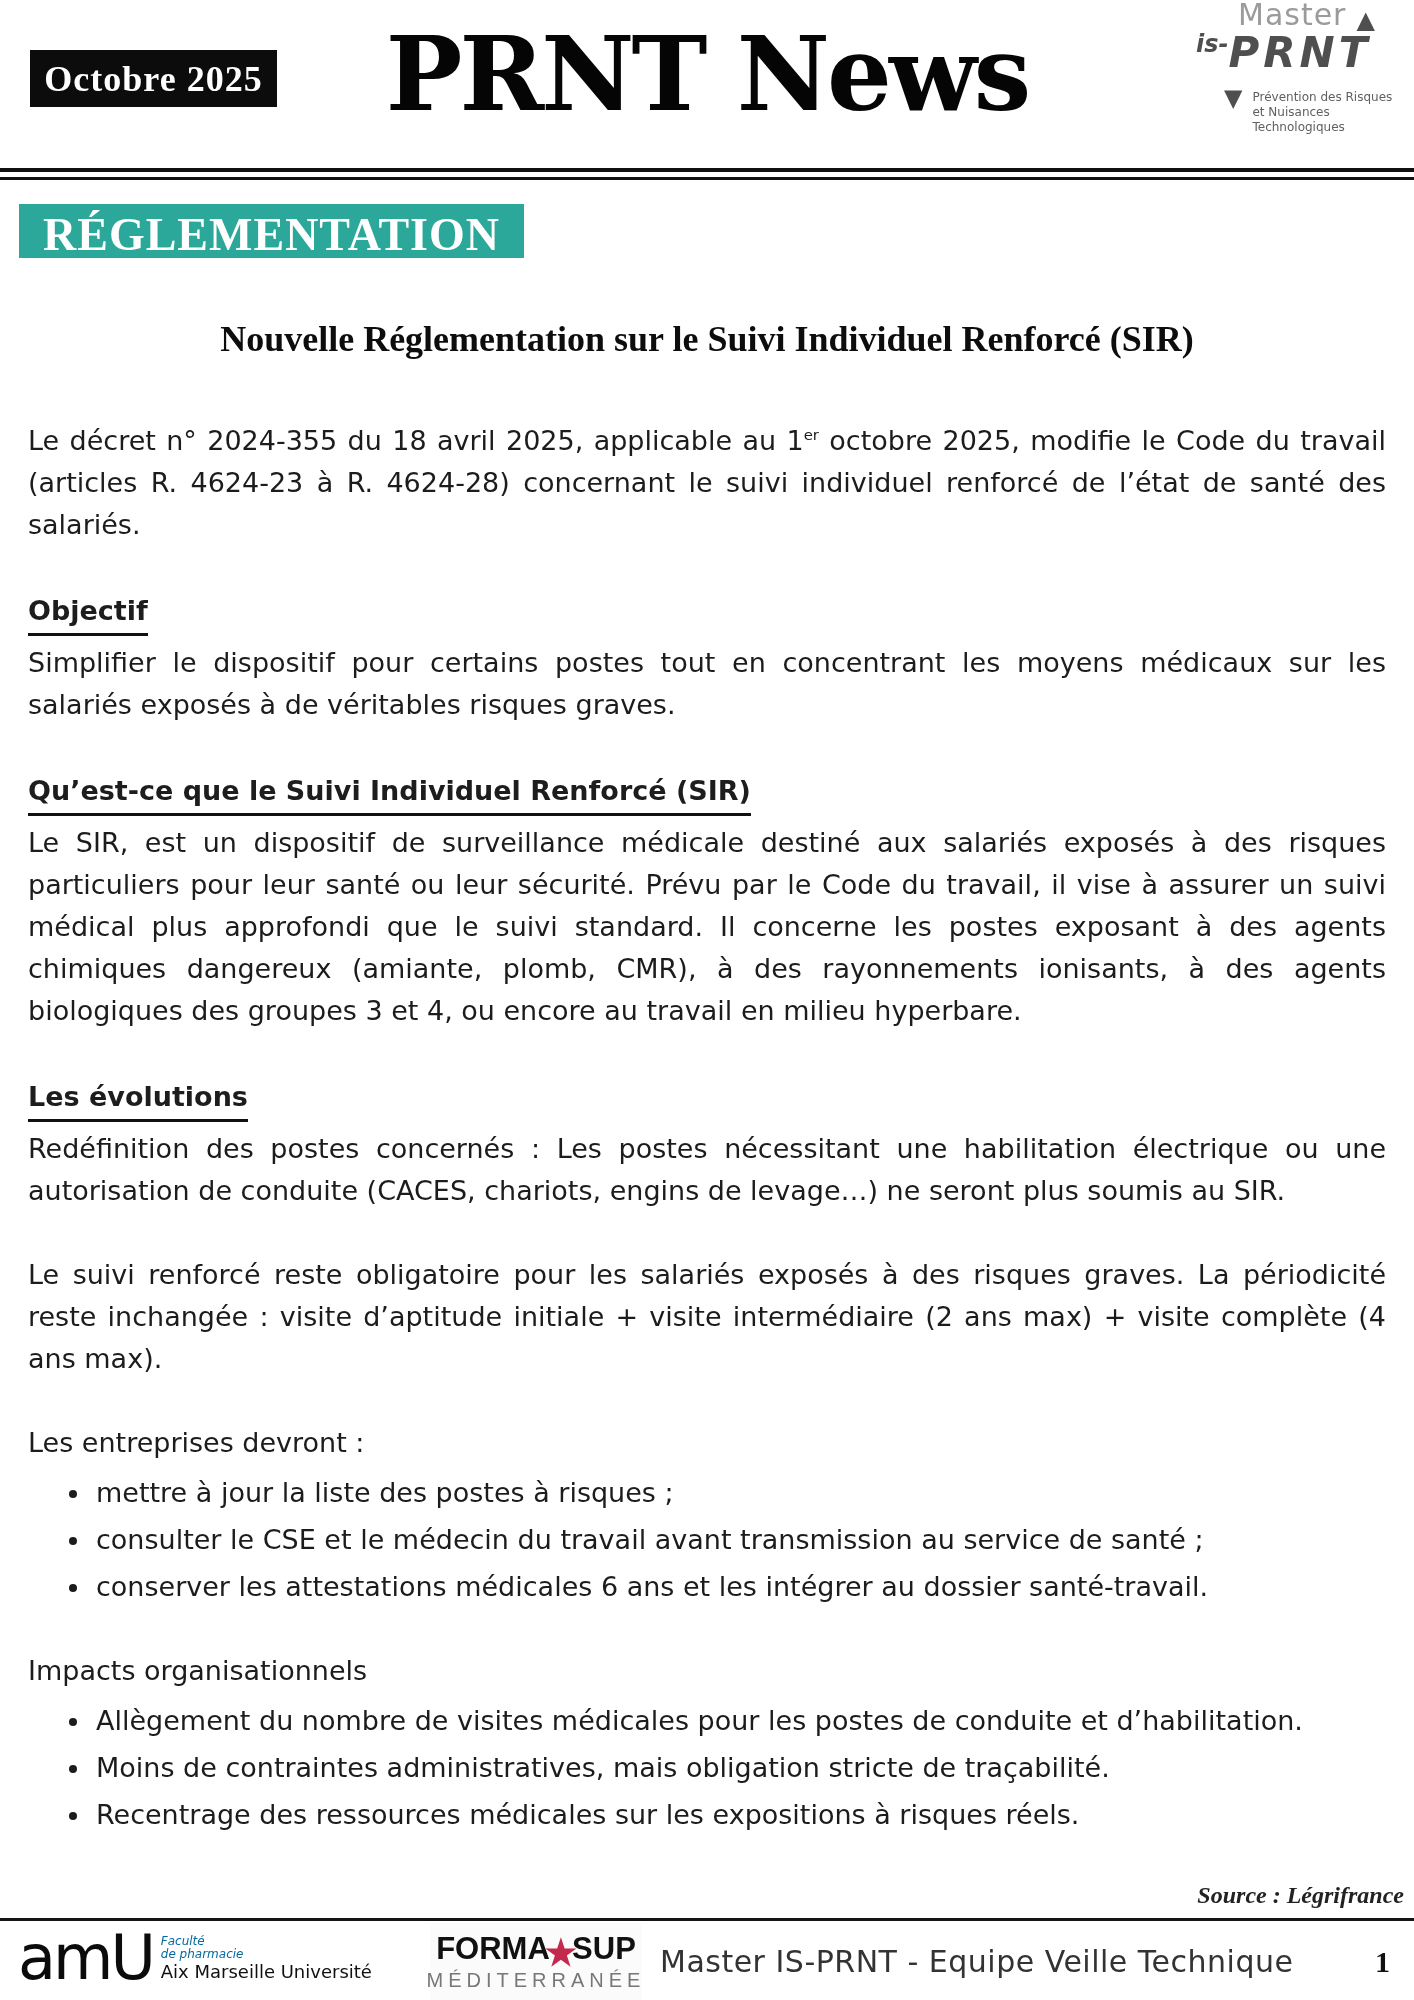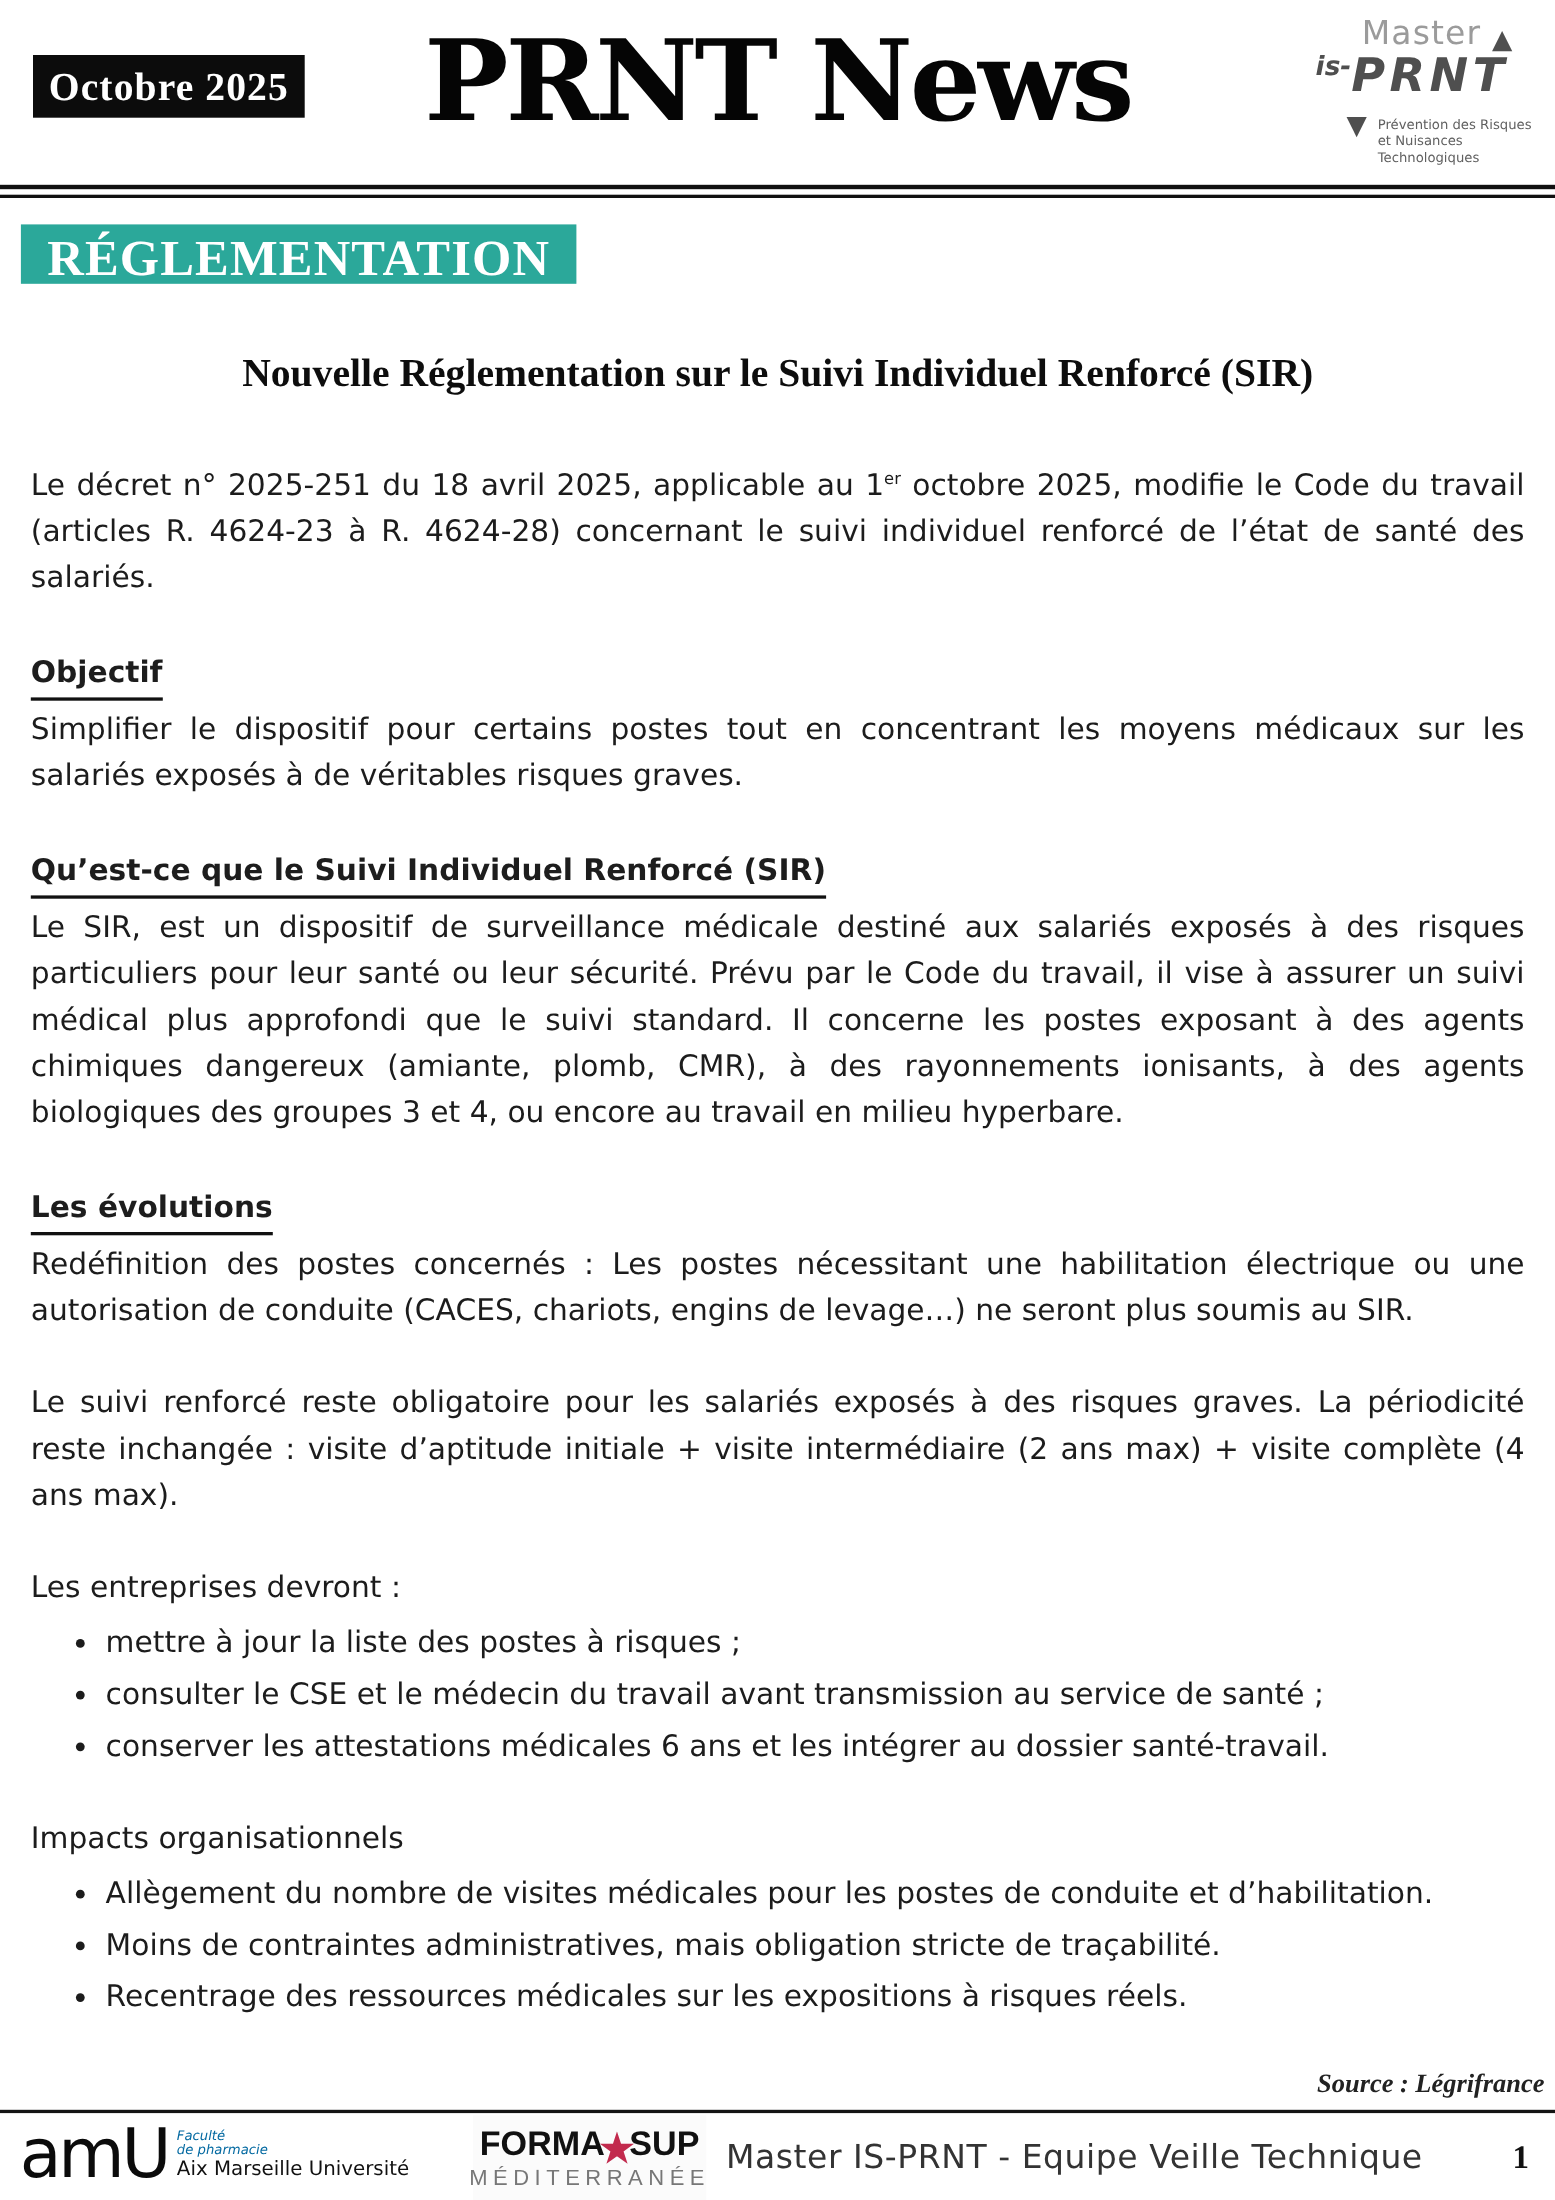--- a/index.html
+++ b/index.html
@@ -21,21 +21,21 @@
     font-family:"Liberation Serif",serif;font-weight:700;font-size:36px;
     letter-spacing:1px;
   }
   .masthead{
     position:absolute;left:0;right:0;top:18px;
     text-align:center;
     font-family:"DejaVu Serif",serif;font-weight:700;
     font-size:102px;line-height:1.1;letter-spacing:-3px;color:#050505;
   }
   .brand-logo{
-    position:absolute;right:12px;top:16px;width:206px;
+    position:absolute;right:12px;top:0;width:206px;
     color:#4f4f4f;line-height:1;
   }
   .brand-row1{padding-left:42px;display:flex;align-items:flex-end;}
   .brand-master{font-size:30px;color:#9b9b9b;letter-spacing:1px;}
   .brand-tri-up{font-size:24px;color:#4f4f4f;margin-left:10px;position:relative;top:2px;}
   .brand-row2{display:flex;align-items:flex-start;margin-top:2px;font-style:italic;}
   .brand-is{font-weight:700;font-size:24px;padding-bottom:4px;}
   .brand-prnt{font-weight:800;font-size:42px;letter-spacing:4px;}
   .brand-row3{display:flex;align-items:flex-start;margin-top:4px;}
   .brand-tri-down{font-size:24px;margin-left:28px;margin-top:8px;}
@@ -146,21 +146,21 @@
 
   <div class="double-rule"></div>
 
   
   <div class="banner">RÉGLEMENTATION</div>
 
   
   <div class="article">
     <div class="article-title">Nouvelle Réglementation sur le Suivi Individuel Renforcé (SIR)</div>
 
-    <p class="body-text p-intro"><span>Le décret n° 2025-251 du 18 avril 2025, applicable au 1</span><sup>er</sup><span> octobre 2025, modifie le Code du travail (articles R. 4624-23 à R. 4624-28) concernant le suivi individuel renforcé de l’état de santé des salariés.</span></p>
+    <p class="body-text p-intro"><span>Le décret n° 2024-355 du 18 avril 2025, applicable au 1</span><sup>er</sup><span> octobre 2025, modifie le Code du travail (articles R. 4624-23 à R. 4624-28) concernant le suivi individuel renforcé de l’état de santé des salariés.</span></p>
 
     <div class="sec-heading">
       <span>Objectif</span>
     </div>
     <p class="body-text sec-body">Simplifier le dispositif pour certains postes tout en concentrant les moyens médicaux sur les salariés exposés à de véritables risques graves.</p>
 
     <div class="sec-heading">
       <span>Qu’est-ce que le Suivi Individuel Renforcé (SIR)</span>
     </div>
     <p class="body-text sec-body">Le SIR, est un dispositif de surveillance médicale destiné aux salariés exposés à des risques particuliers pour leur santé ou leur sécurité. Prévu par le Code du travail, il vise à assurer un suivi médical plus approfondi que le suivi standard. Il concerne les postes exposant à des agents chimiques dangereux (amiante, plomb, CMR), à des rayonnements ionisants, à des agents biologiques des groupes 3 et 4, ou encore au travail en milieu hyperbare.</p>

